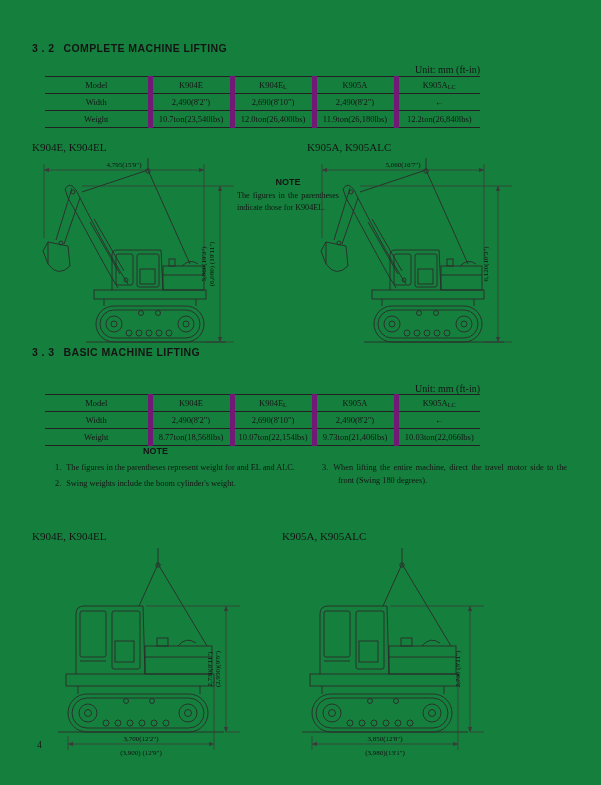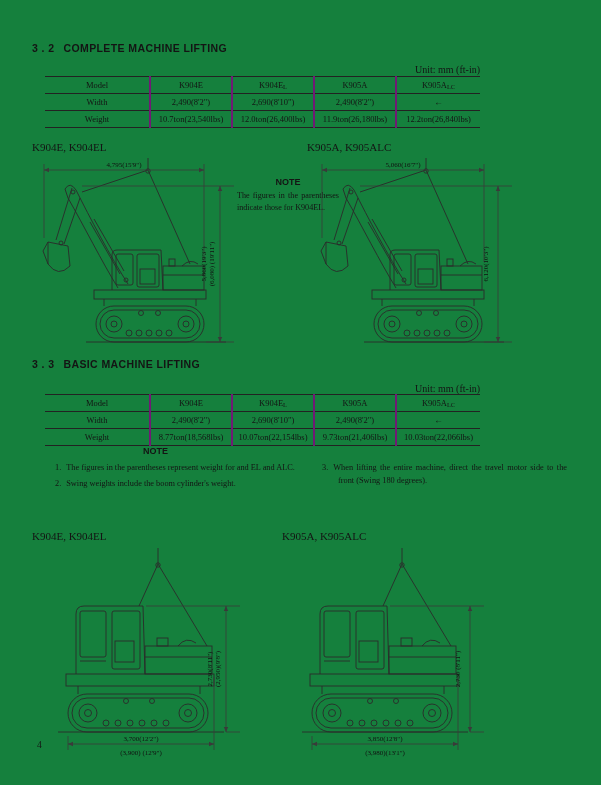--- a/index.html
+++ b/index.html
@@ -7,21 +7,21 @@
         font-family:"Liberation Serif",serif;color:#141414;overflow:hidden;}
   .sec-h{position:absolute;font-family:"Liberation Sans",sans-serif;font-weight:bold;
          font-size:10.5px;letter-spacing:.4px;white-space:nowrap;}
   .sec-h .n{margin-right:9px;}
   .unit{position:absolute;left:45px;width:435px;text-align:right;font-size:10px;}
   .spec{position:absolute;left:45px;border-collapse:collapse;table-layout:fixed;width:435px;
         font-size:8.5px;border-top:1.3px solid #222;border-bottom:1.5px solid #222;}
   .spec td{text-align:center;height:16px;padding:0 1px;border-top:1px solid #222;
            overflow:hidden;white-space:nowrap;}
   .spec tr:first-child td{border-top:none;margin-top:28px;}
-  .spec td + td{border-left:2px solid #701a75;}
+  .spec td + td{border-left:5px solid #701a75;}
   .sub{font-size:6.3px;vertical-align:-1px;letter-spacing:0;}
   .cap{position:absolute;font-size:11px;white-space:nowrap;}
   .note-block{position:absolute;left:237px;top:177px;width:102px;font-size:8.1px;}
   .note-block .nt{font-family:"Liberation Sans",sans-serif;font-weight:bold;font-size:9px;
                   text-align:center;margin:0 0 3px;}
   .note-block p{margin:0;text-align:justify;line-height:1.5;}
   .notes{position:absolute;left:55px;top:446px;width:512px;font-size:8.3px;}
   .notes .nt{font-family:"Liberation Sans",sans-serif;font-weight:bold;font-size:9px;
              margin:0 0 5px 88px;}
   .notes .cols{display:flex;}
@@ -186,21 +186,21 @@
     <line class="dl" x1="8" y1="8" x2="8" y2="82"></line>
     <line class="dl" x1="170" y1="8" x2="170" y2="106"></line>
     <line class="dl" x1="8" y1="14" x2="170" y2="14" marker-start="url(#arr)" marker-end="url(#arr)"></line>
     <line class="dl" x1="46" y1="30" x2="198" y2="30"></line>
     <line class="dl" x1="170" y1="186" x2="198" y2="186"></line>
     <line class="dl" x1="184" y1="30" x2="184" y2="186" marker-start="url(#arr)" marker-end="url(#arr)"></line>
     <text class="dim" x="89" y="11" text-anchor="middle">5,060(16'7")</text>
     <text class="dim" x="174" y="108" text-anchor="middle" transform="rotate(-90 174 108)">6,120(10'3")</text>
   </svg>
 
-  <div class="sec-h" style="left:32px;top:358px;">
+  <div class="sec-h" style="left:32px;top:346px;">
     <span class="n">3 . 3</span><span>BASIC MACHINE LIFTING</span>
   </div>
   <div class="unit" style="top:383px;">Unit: mm (ft-in)</div>
 
   <table class="spec" style="top:394px;">
     <colgroup>
         <col style="width:105px">
         <col style="width:82px">
         <col style="width:82px">
         <col style="width:82px">

